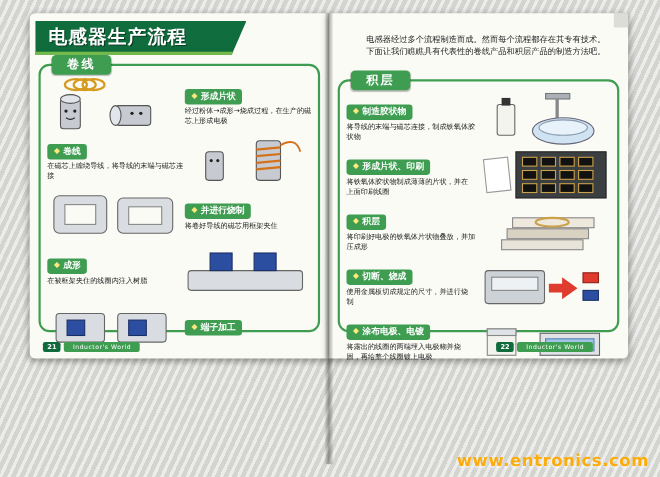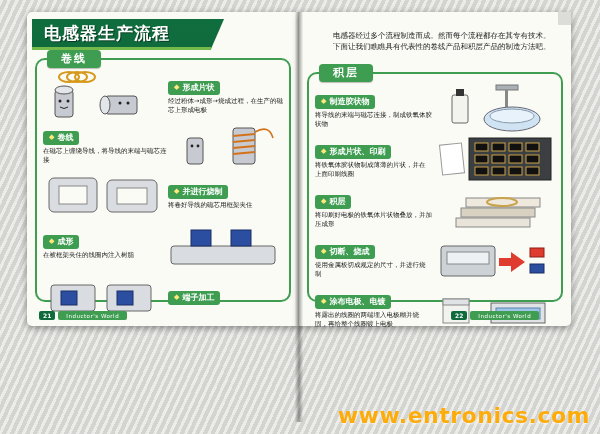--- a/index.html
+++ b/index.html
@@ -84,21 +84,21 @@
   }
 
   .page-footer { position:absolute; bottom:6px; display:flex; align-items:center; gap:3px; }
   .pf-left  { left:12px; }
   .pf-right { left:152px; }
   .page-footer .num  { background:#0f6b3c; color:#fff; font-size:6px; font-weight:bold; padding:1px 4px; border-radius:2px; }
   .page-footer .name { background:#3f9d52; color:#fff; font-size:5.5px; padding:1.5px 8px; border-radius:2px; letter-spacing:.5px; }
 
   .watermark {
     position:absolute; right:10px; bottom:6px;
-    font-size:22px; font-weight:bold; letter-spacing:.5px;
+    font-size:15px; font-weight:bold; letter-spacing:.5px;
     color:#ffaa00; opacity:.95;
     text-shadow:0 1px 2px rgba(255,255,255,.7);
   }
 </style>
 </head>
 <body>
 
 <div class="scene">
 
   <div class="page page-left">

